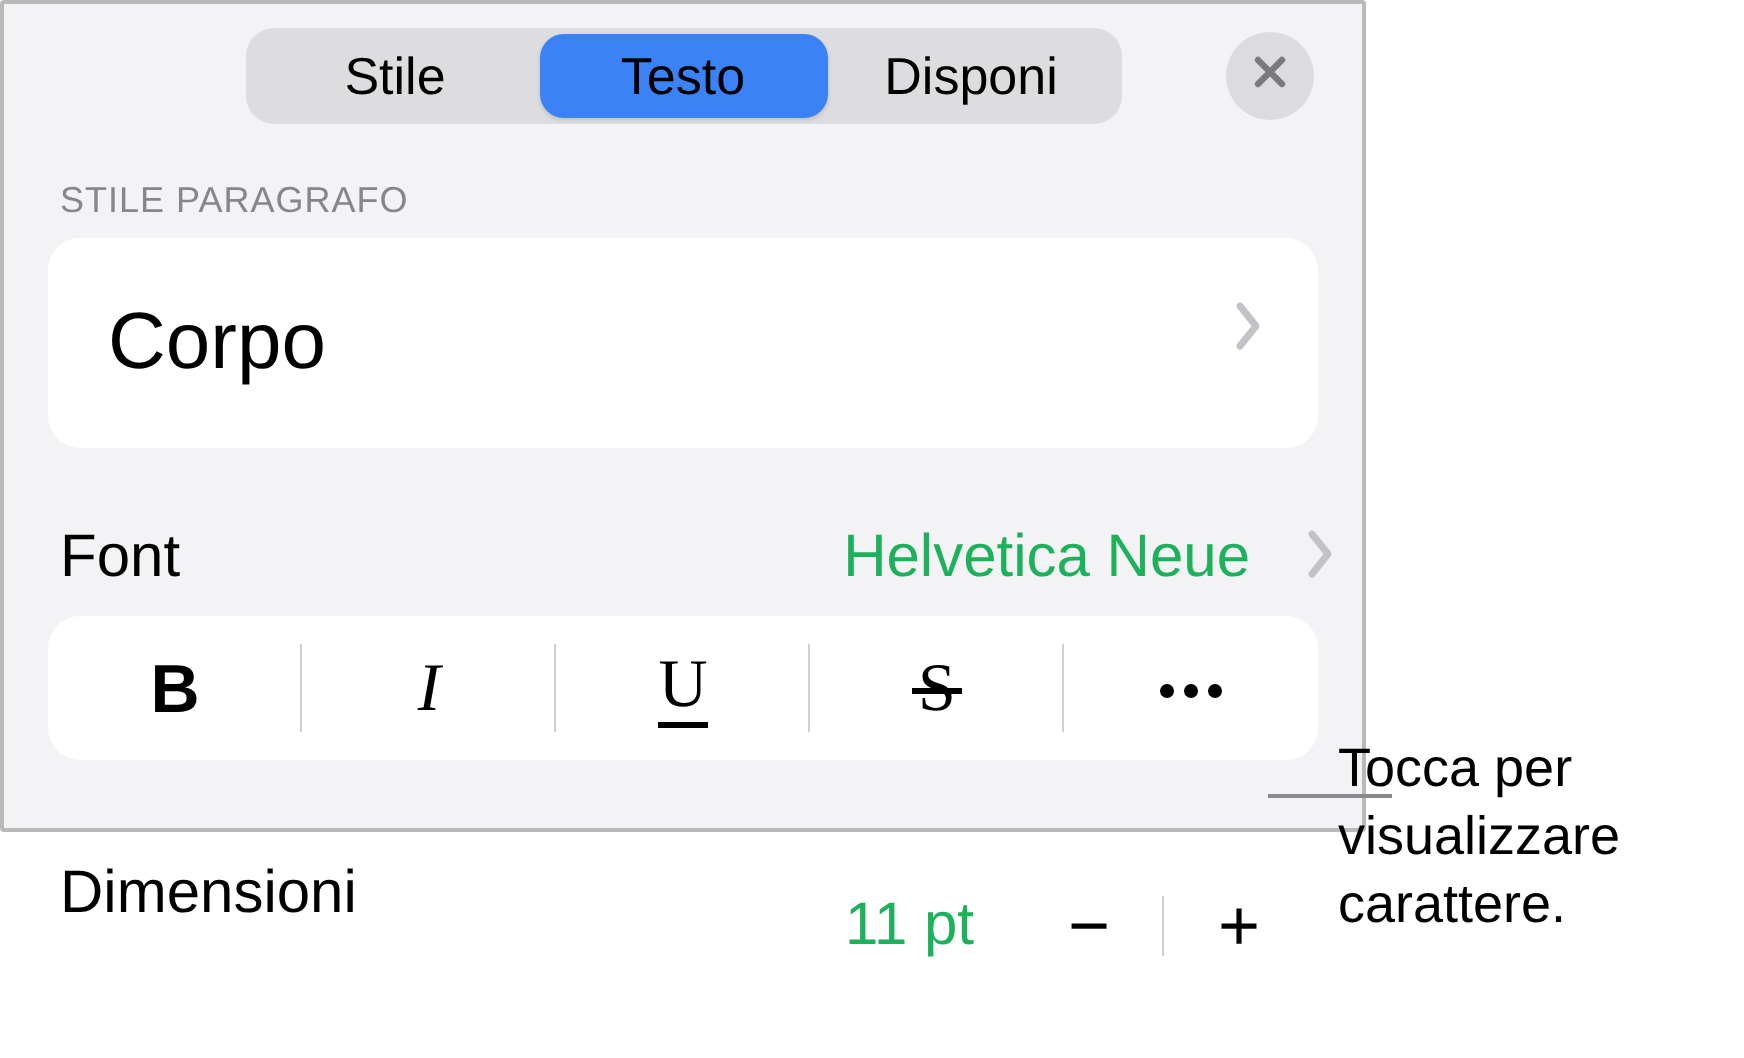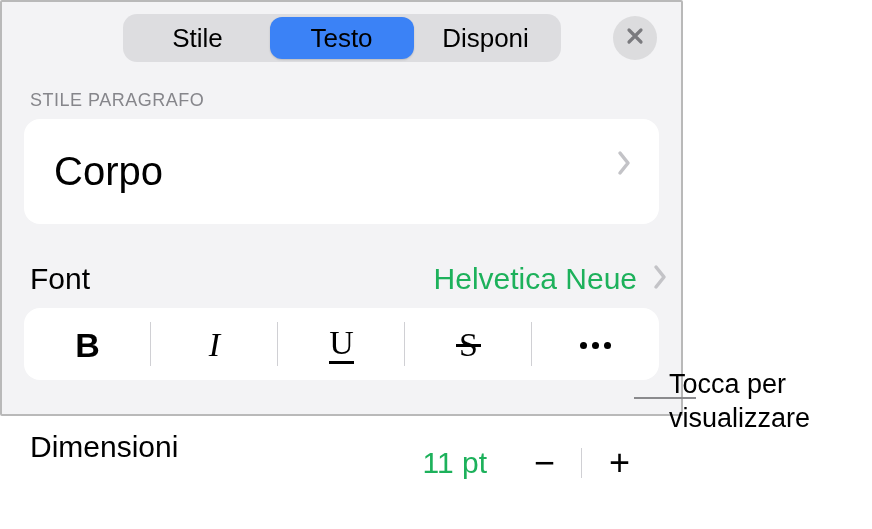--- a/index.html
+++ b/index.html
@@ -90,21 +90,21 @@
       justify-content: space-between;
       padding: 38px 12px 12px 28px;
     }
     .font-row .lbl {
       font-size: 30px;
       color: #000;
     }
     .font-row .right {
       display: flex;
       align-items: center;
-      gap: 14px;
+      gap: 26px;
     }
     .font-val {
       font-size: 30px;
       color: #1db15b;
     }
     .style-buttons {
       margin: 0 22px;
       background: #fff;
       border-radius: 16px;
       display: flex;
@@ -299,13 +299,14 @@
       </span>
     </span>
   </div>
 
 </div>
 
 <div class="callout-line"></div>
 <div class="callout">
   <div>Tocca per</div>
   <div>visualizzare</div>
+  <div>carattere.</div>
 </div>
 
 </body></html>

